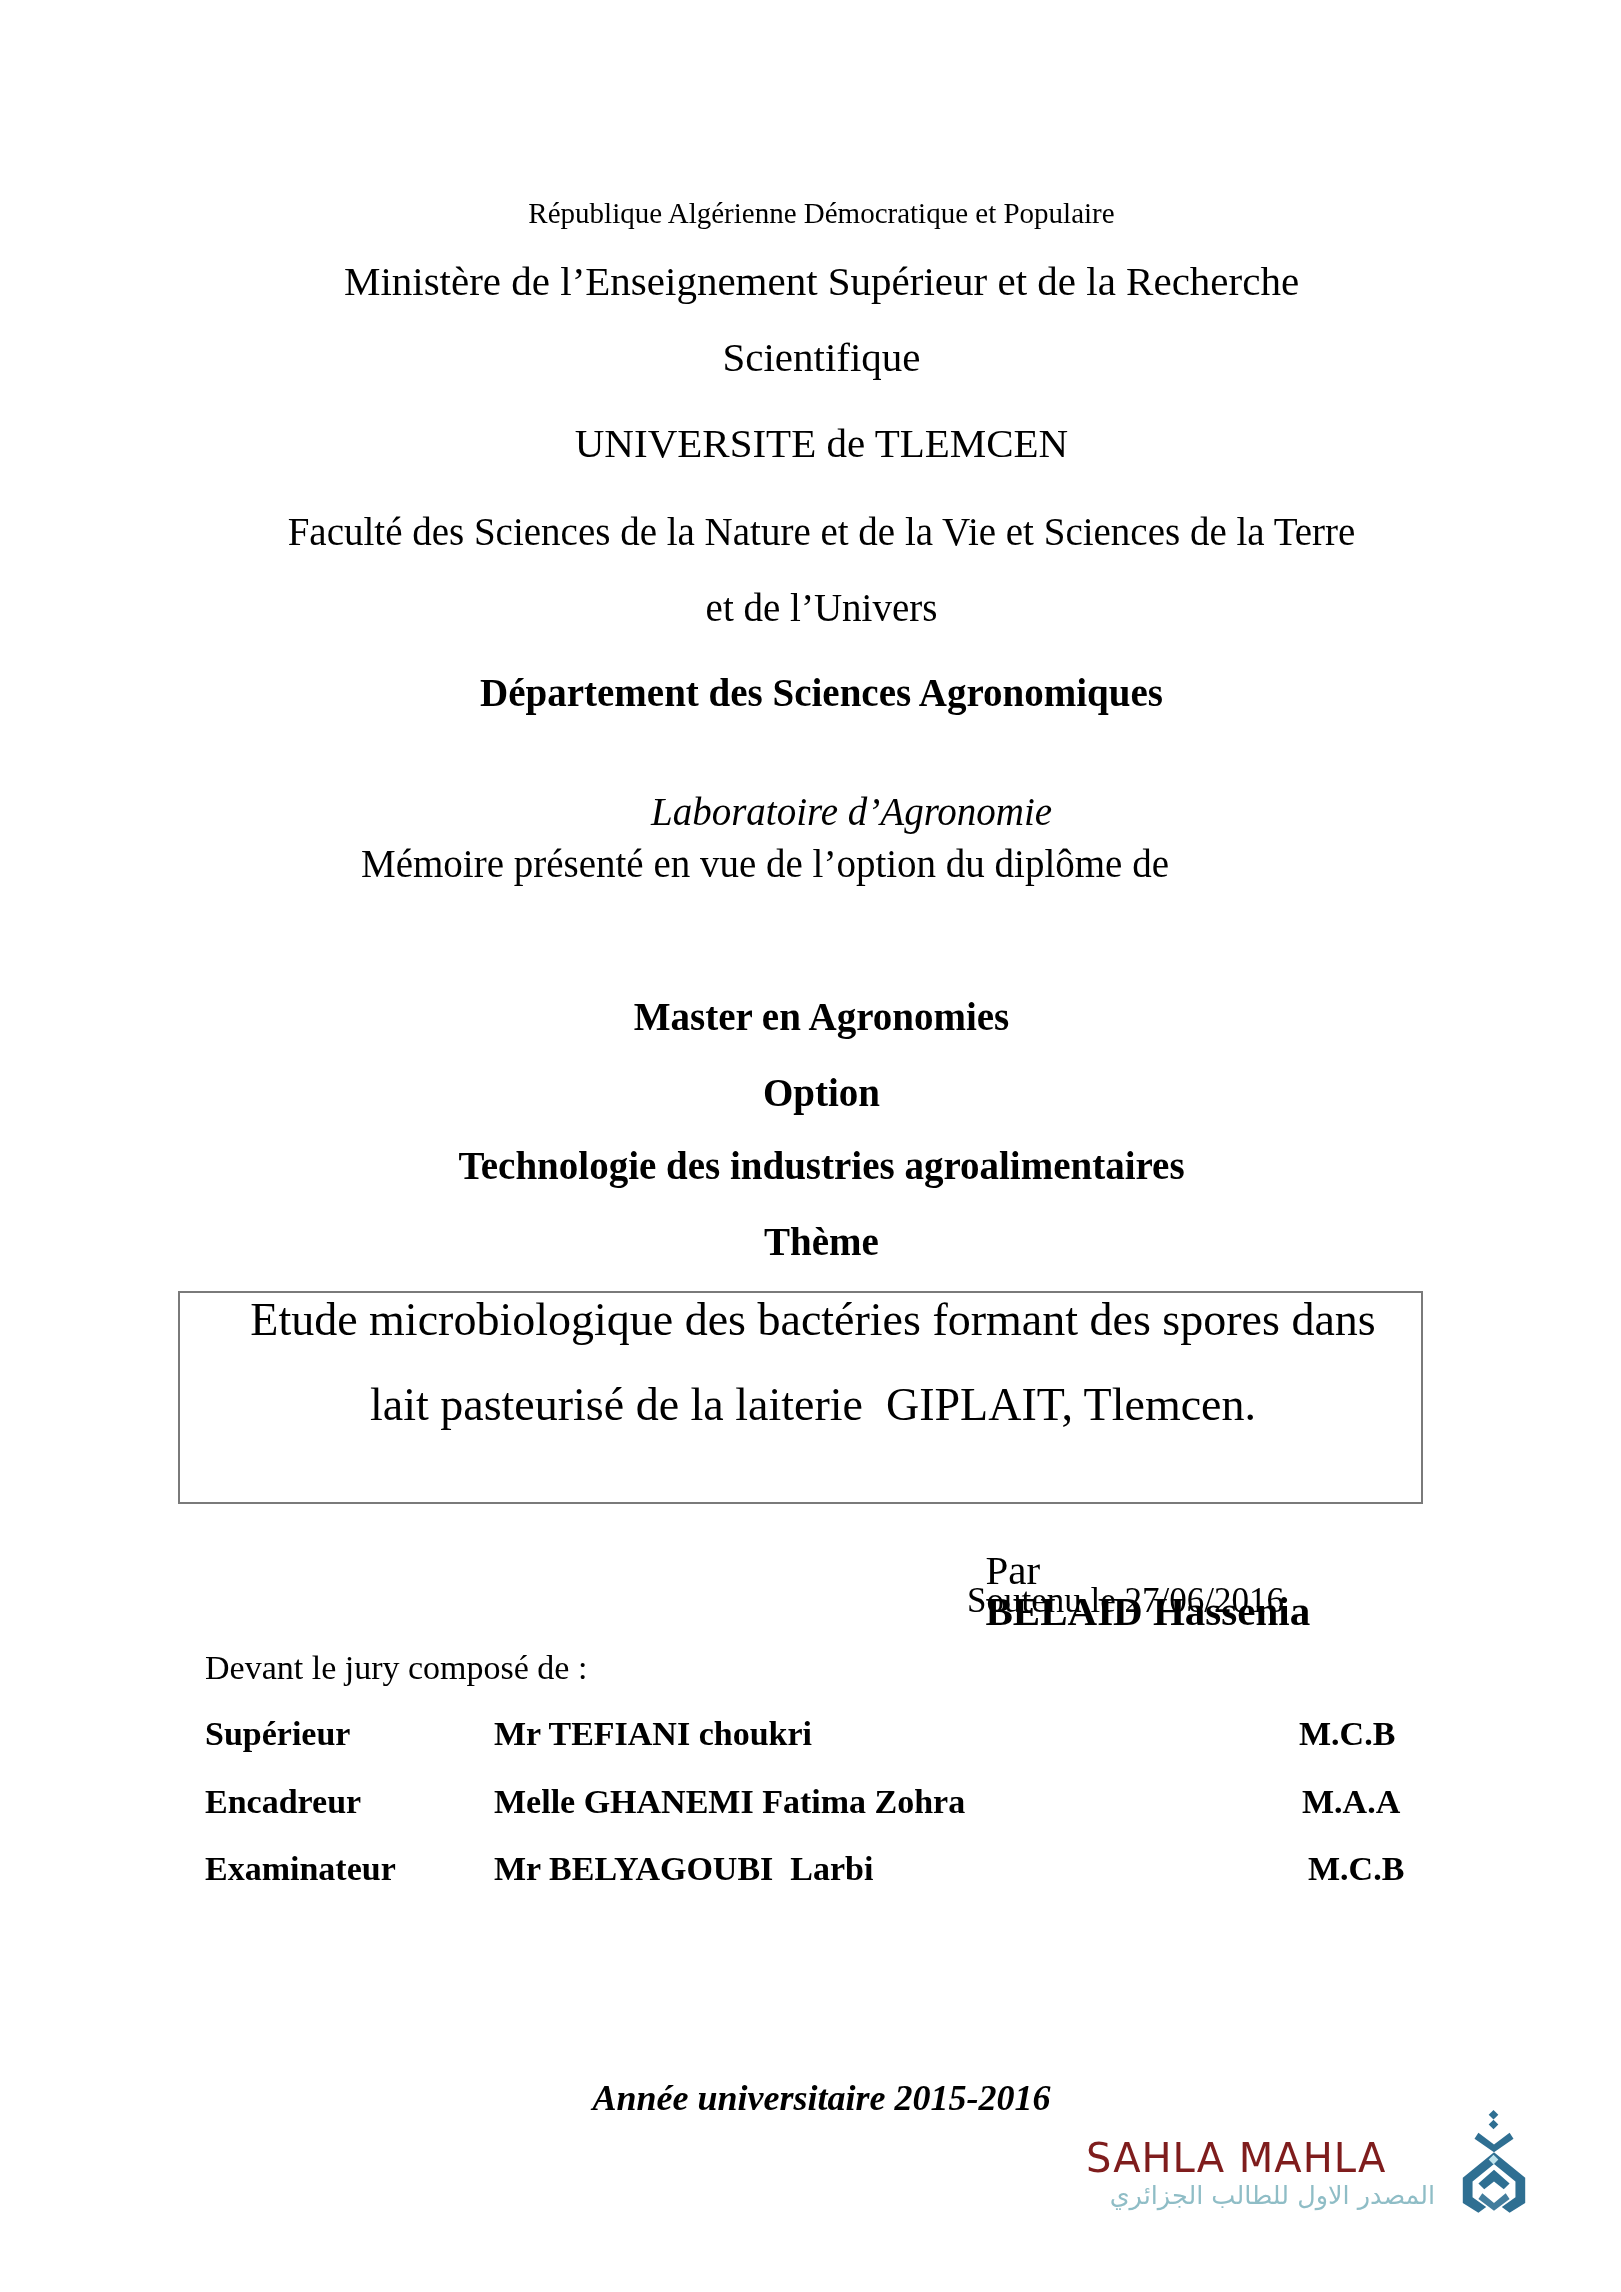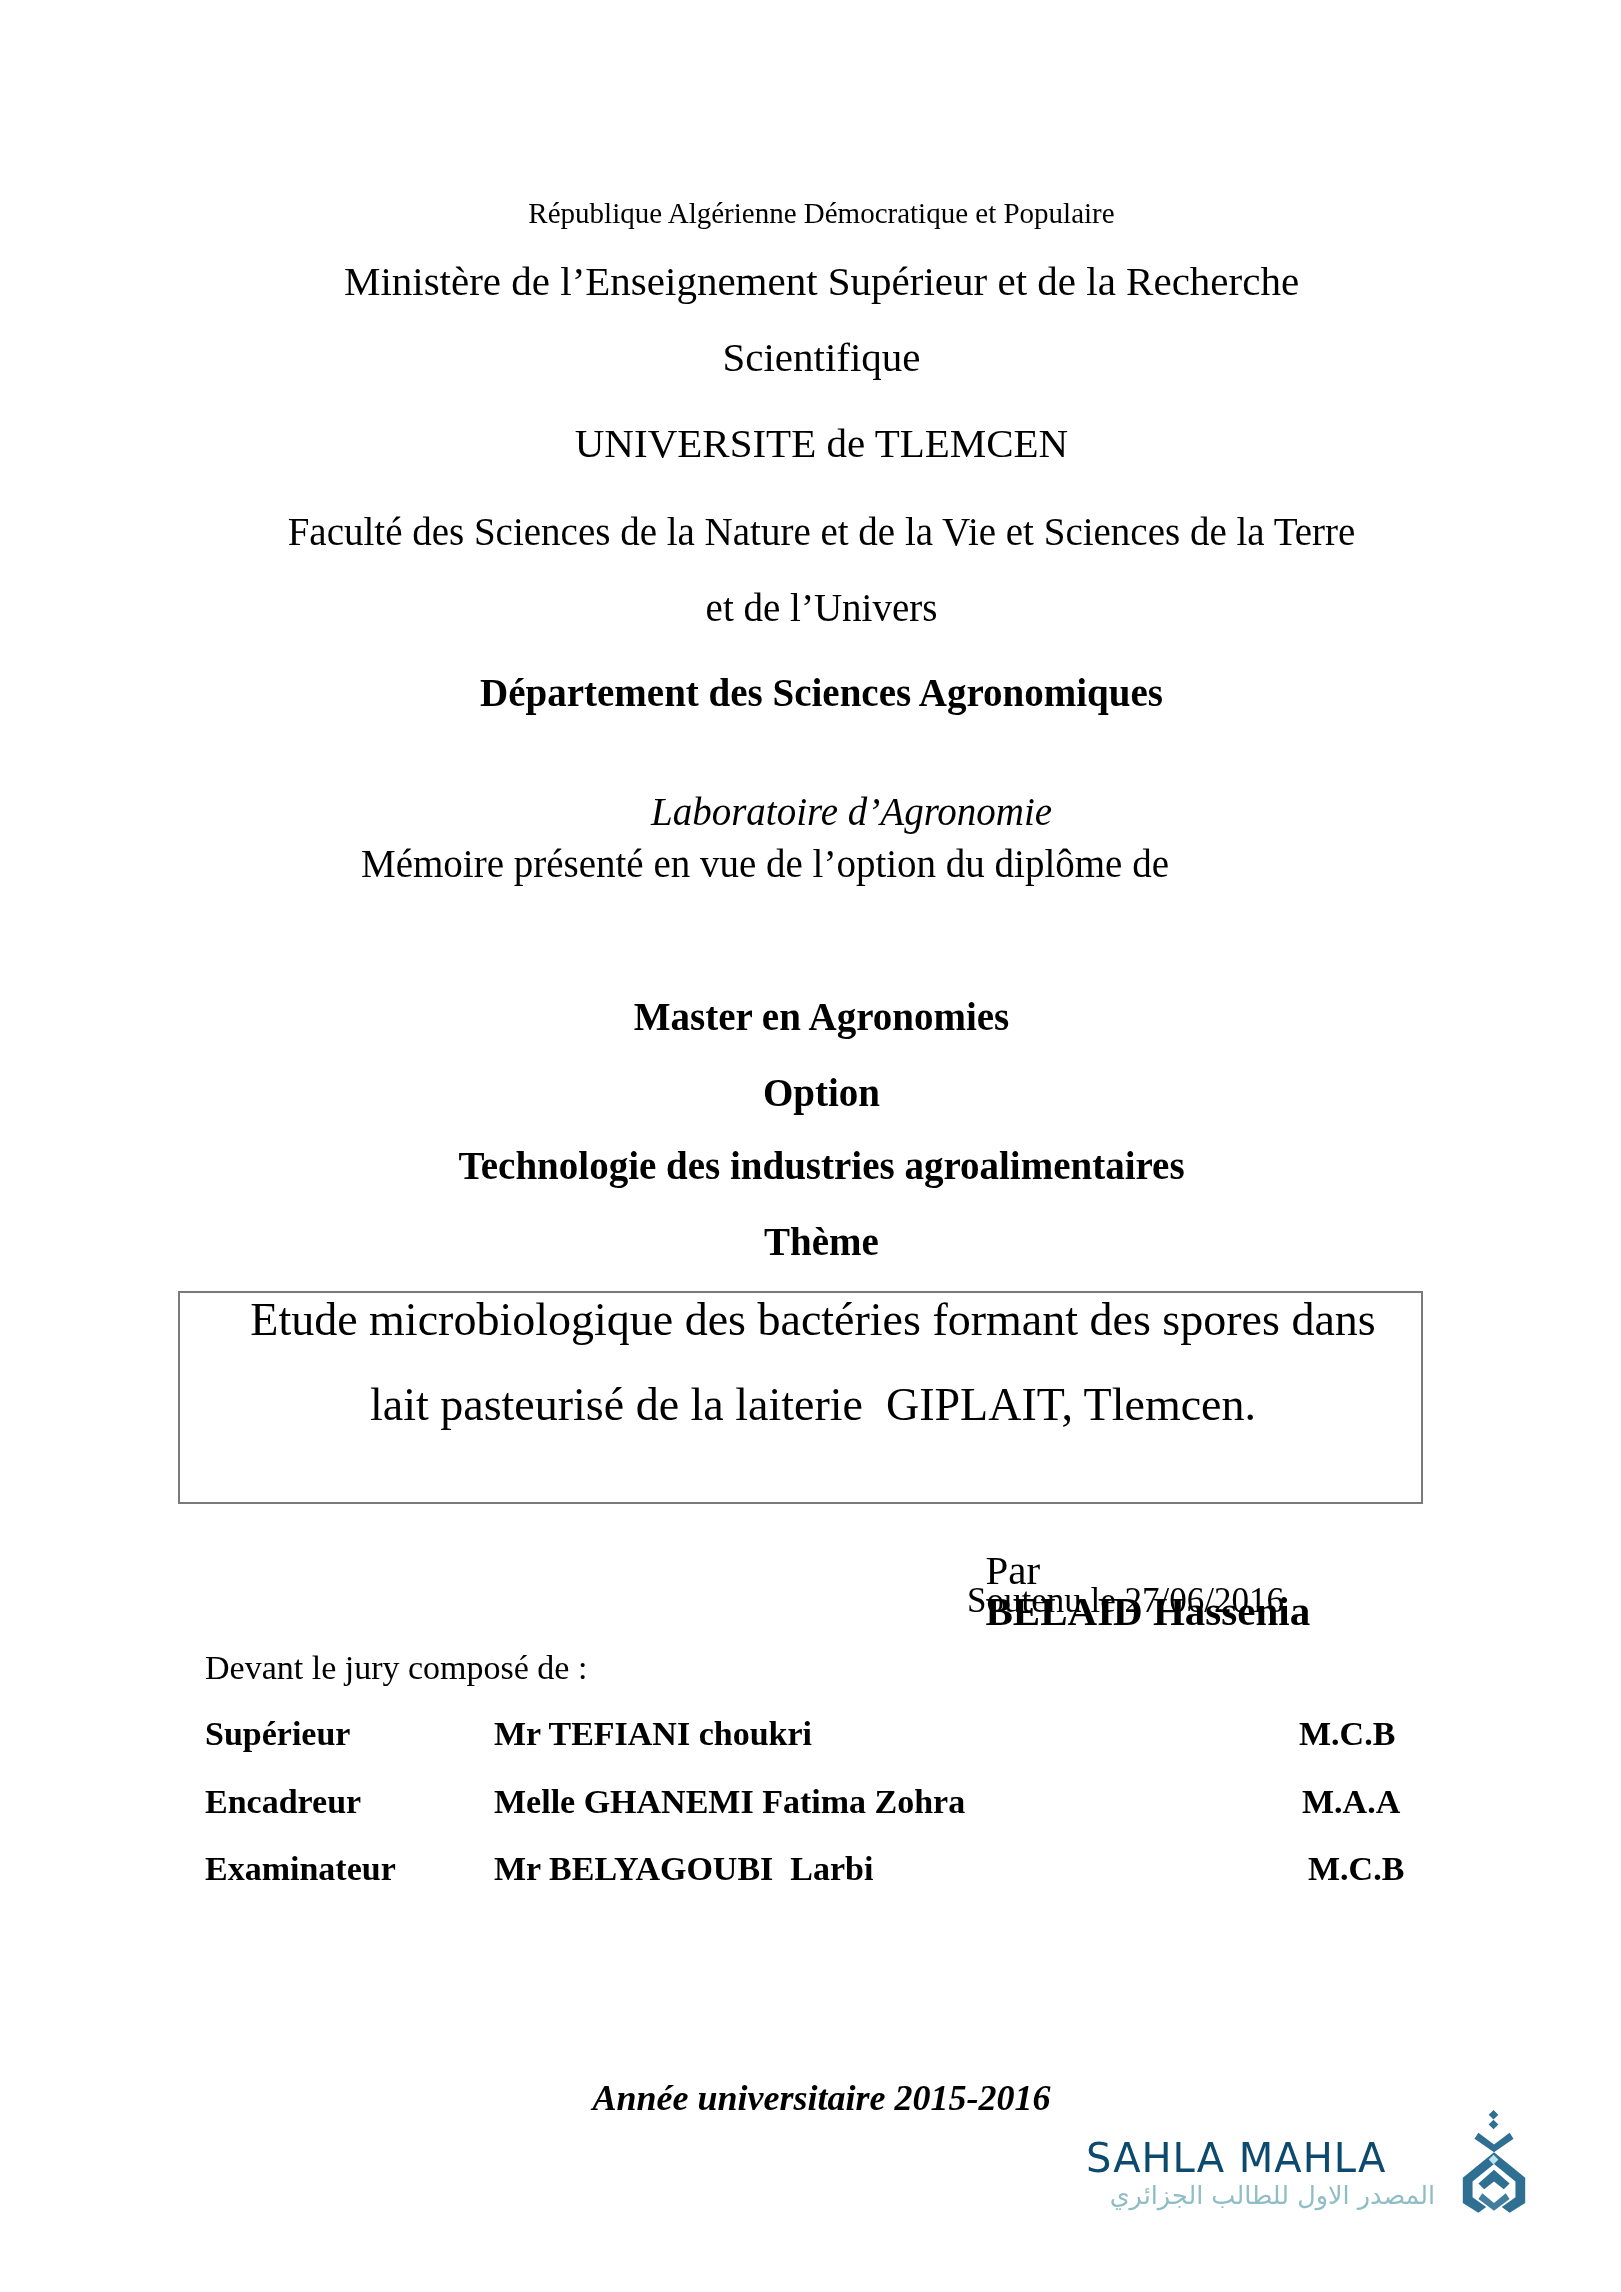--- a/index.html
+++ b/index.html
@@ -6,21 +6,21 @@
   body { width: 1621px; height: 2293px; position: relative; overflow: hidden;
          font-family: "Liberation Serif", "DejaVu Serif", serif; color: #000; }
   .line { position: absolute; white-space: pre; line-height: 1; padding-left: 11px; }
   .center { left: 0; width: 1621px; text-align: center; }
   .b { font-weight: bold; }
   .i { font-style: italic; margin-top: 32px; }
   .theme-box { position: absolute; left: 178px; top: 1291px; width: 1245px; height: 213px;
                border: 2px solid #7a7a7a; box-sizing: border-box; }
   .logo { position: absolute; left: 1086px; top: 2109px; width: 451px; height: 113px; }
   .logo-text { position: absolute; left: 0; top: 29px; font-family: "DejaVu Sans", "Liberation Sans", sans-serif;
-               font-size: 40px; color: #0c4a6e; letter-spacing: 1px; line-height: 1; white-space: pre; }
+               font-size: 40px; color: #7f1d1d; letter-spacing: 1px; line-height: 1; white-space: pre; }
   .logo-arabic { position: absolute; left: 3.9px; top: 74px; width: 365px; text-align: center;
                  font-family: "DejaVu Sans", sans-serif; font-size: 25.5px; color: #8fbdc6; line-height: 1;
                  direction: rtl; white-space: pre; }
   .logo-emblem { position: absolute; left: 369px; top: 0; width: 78px; height: 108px; }
 </style>
 </head>
 <body>
 
 <div class="line center" style="top:199px; font-size:29px;">République Algérienne Démocratique et Populaire</div>
 <div class="line center" style="top:261px; font-size:41px;">Ministère de l’Enseignement Supérieur et de la Recherche</div>

